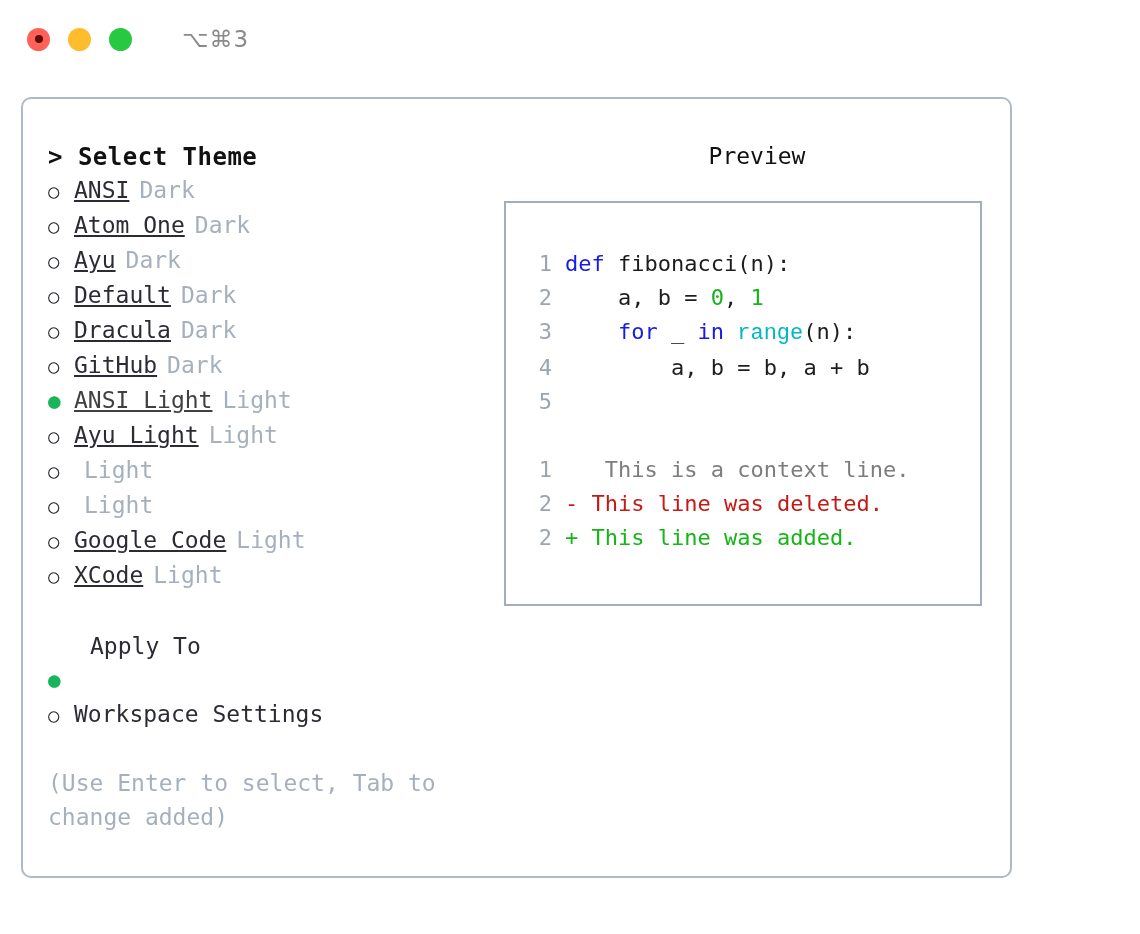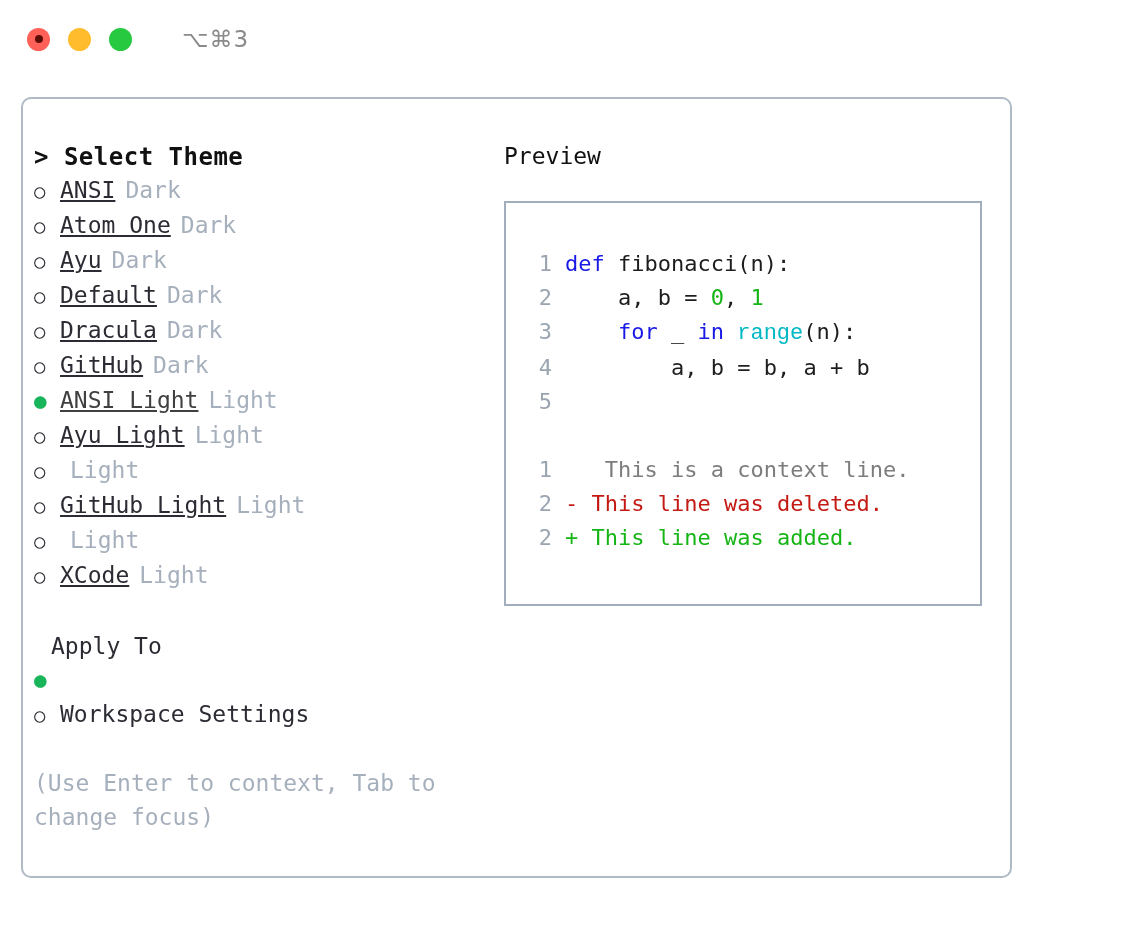--- a/index.html
+++ b/index.html
@@ -65,21 +65,21 @@
     box-sizing: border-box;
   }
   .cols {
     display: flex;
     padding: 44px 0 0 0;
     height: 100%;
     box-sizing: border-box;
   }
   .left-col {
     width: 460px;
-    padding-left: 11px;
+    padding-left: 25px;
     box-sizing: border-box;
   }
   .right-col {
     flex: 1;
     padding-left: 21px;
     box-sizing: border-box;
   }
 
   
   .section-title {
@@ -109,21 +109,21 @@
   .theme-tag {
     color: #a6b0bd;
     margin-left: 10px;
   }
   .theme-row.selected .theme-tag { color: #a6b0bd; }
 
   .apply-title {
     font-size: 23px;
     color: #2b2b33;
     margin-top: 36px;
-    margin-left: 17px;
+    margin-left: 42px;
     line-height: 34px;
     white-space: pre;
   }
   .apply-list { margin-top: 0px; }
   .apply-row {
     display: flex;
     align-items: baseline;
     font-size: 23px;
     line-height: 34px;
     white-space: pre;
@@ -138,20 +138,21 @@
     line-height: 34px;
     color: #a6b0bd;
     width: 404px;
   }
 
   
   .preview-title {
     font-size: 23px;
     color: #111111;
     white-space: pre;
+    text-align: center;
   }
   .preview-box {
     margin-top: 32px;
     width: 478px;
     height: 405px;
     border: 2px solid #a3aebc;
     box-sizing: border-box;
     background: #ffffff;
     padding: 44px 0 0 16px;
   }
@@ -198,33 +199,33 @@
       <div class="theme-list" id="theme-list">
           <div class="theme-row"><span class="bullet">○</span><span class="theme-name">ANSI</span><span class="theme-tag">Dark</span></div>
           <div class="theme-row"><span class="bullet">○</span><span class="theme-name">Atom One</span><span class="theme-tag">Dark</span></div>
           <div class="theme-row"><span class="bullet">○</span><span class="theme-name">Ayu</span><span class="theme-tag">Dark</span></div>
           <div class="theme-row"><span class="bullet">○</span><span class="theme-name">Default</span><span class="theme-tag">Dark</span></div>
           <div class="theme-row"><span class="bullet">○</span><span class="theme-name">Dracula</span><span class="theme-tag">Dark</span></div>
           <div class="theme-row"><span class="bullet">○</span><span class="theme-name">GitHub</span><span class="theme-tag">Dark</span></div>
           <div class="theme-row selected"><span class="bullet">●</span><span class="theme-name">ANSI Light</span><span class="theme-tag">Light</span></div>
           <div class="theme-row"><span class="bullet">○</span><span class="theme-name">Ayu Light</span><span class="theme-tag">Light</span></div>
           <div class="theme-row"><span class="bullet">○</span><span class="theme-tag">Light</span></div>
-          <div class="theme-row"><span class="bullet">○</span><span class="theme-name">GitHub Light</span><span class="theme-tag">Light</span></div>
           <div class="theme-row"><span class="bullet">○</span><span class="theme-tag">Light</span></div>
+          <div class="theme-row"><span class="bullet">○</span><span class="theme-name">Google Code</span><span class="theme-tag">Light</span></div>
           <div class="theme-row"><span class="bullet">○</span><span class="theme-name">XCode</span><span class="theme-tag">Light</span></div>
         </div>
 
       <div class="apply-title">Apply To</div>
 
       <div class="apply-list" id="apply-list">
           <div class="apply-row selected"><span class="bullet">●</span></div>
           <div class="apply-row"><span class="bullet">○</span><span class="label">Workspace Settings</span></div>
         </div>
 
-      <div class="hint">(Use Enter to context, Tab to change focus)</div>
+      <div class="hint">(Use Enter to select, Tab to change added)</div>
     </div>
 
     <div class="right-col">
       <div class="preview-title">Preview</div>
 
       <div class="preview-box">
         <div id="code-block">
             <div class="code-line"><span class="lineno">1</span><span><span class="tok-kw">def</span><span class="code-text"> fibonacci(n):</span></span></div>
             <div class="code-line"><span class="lineno">2</span><span><span class="code-text">    a, b = </span><span class="tok-num">0</span><span class="code-text">, </span><span class="tok-num">1</span></span></div>
             <div class="code-line"><span class="lineno">3</span><span><span class="code-text">    </span><span class="tok-kw">for</span><span class="code-text"> _ </span><span class="tok-kw">in</span><span class="code-text"> </span><span class="tok-fn">range</span><span class="code-text">(n):</span></span></div>

